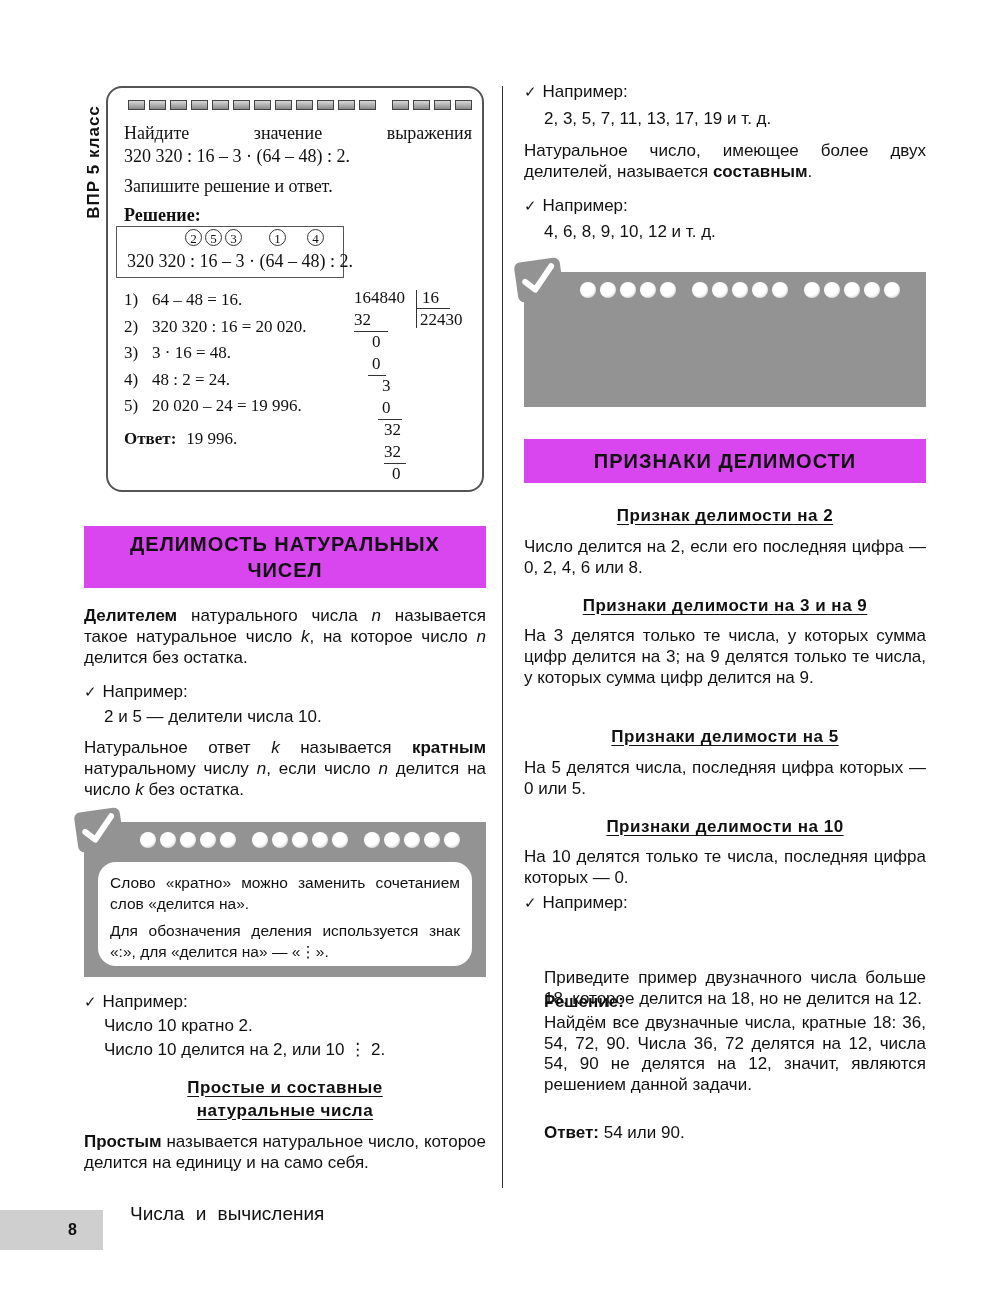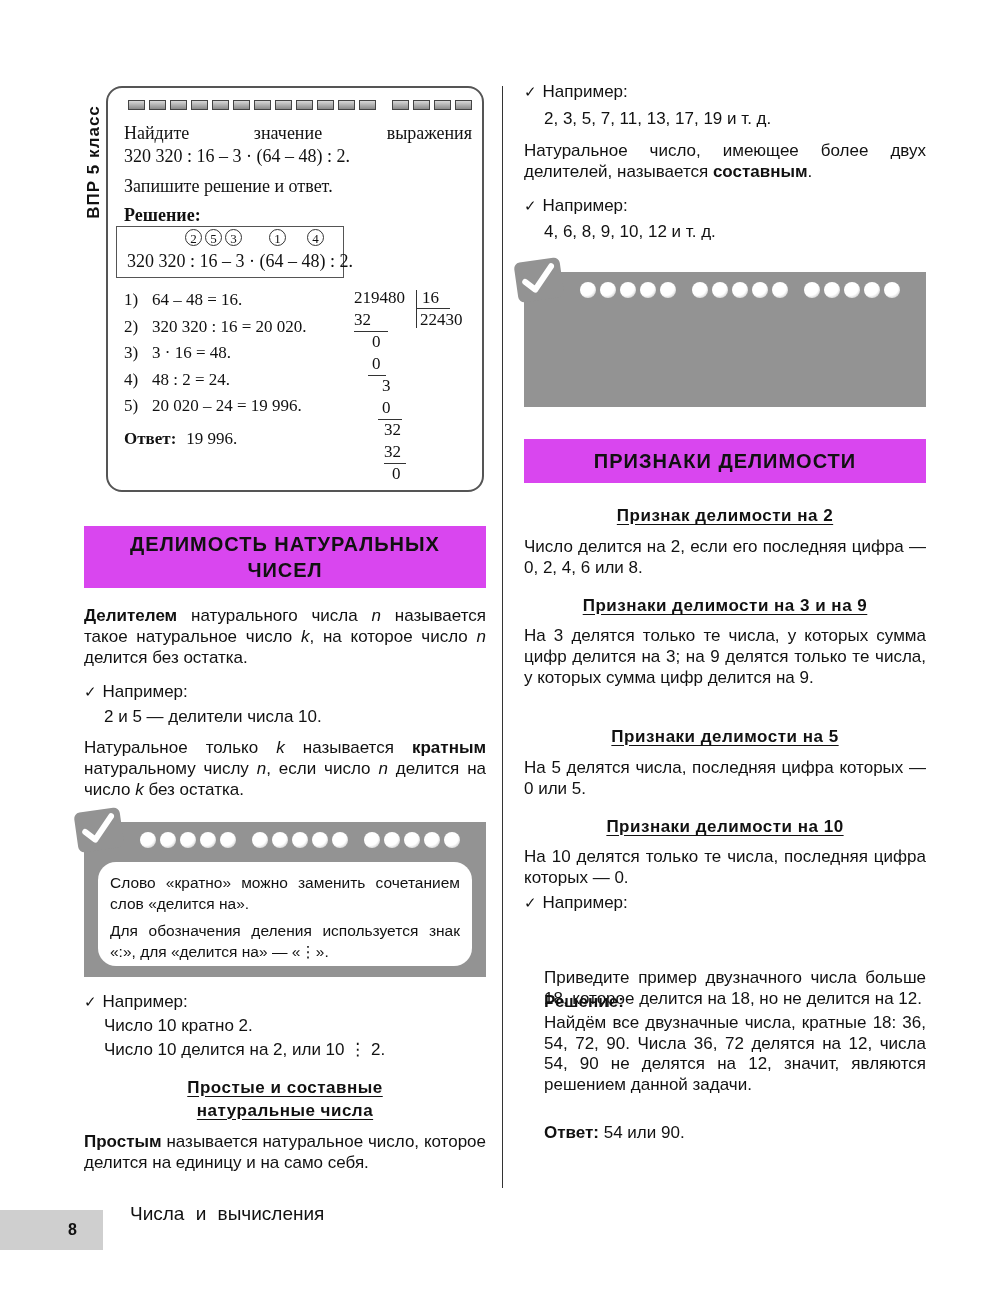--- a/index.html
+++ b/index.html
@@ -174,21 +174,21 @@
     <div class="step">
         <span class="n">5)</span>
         <span>20 020 – 24 = 19 996.</span>
       </div>
     <div class="answer">
       <b>Ответ:</b><span>19 996.</span>
     </div>
   </div>
 
   <div class="longdiv">
-    <div style="left:0;top:0">219480</div>
+    <div style="left:0;top:0">164840</div>
     <div class="ld-vline" style="left:62px;top:2px;height:38px"></div>
     <div style="left:68px;top:0">16</div>
     <div class="ld-line" style="left:62px;top:20px;width:34px"></div>
     <div style="left:66px;top:22px">22430</div>
     <div style="left:0;top:22px">32</div>
     <div class="ld-line" style="left:0;top:43px;width:34px"></div>
     <div style="left:18px;top:44px">0</div>
     <div style="left:18px;top:66px">0</div>
     <div class="ld-line" style="left:14px;top:87px;width:18px"></div>
     <div style="left:28px;top:88px">3</div>
@@ -211,21 +211,21 @@
 <div class="para" style="left:84px;top:605px;width:402px;">
   <b>Делителем</b><span> натурального числа </span><i>n</i><span> называется такое натуральное число </span><i>k</i><span>, на которое число </span><i>n</i><span> делится без остатка.</span>
 </div>
 
 <div class="example-label" style="left:84px;top:682px;">
   <span class="chk">✓</span><span>Например:</span>
 </div>
 <div class="indent-text" style="left:104px;top:705px;">2 и 5 — делители числа 10.</div>
 
 <div class="para" style="left:84px;top:737px;width:402px;">
-  <span>Натуральное только </span><i>k</i><span> называется </span><b>кратным</b><span> натуральному числу </span><i>n</i><span>, если число </span><i>n</i><span> делится на число </span><i>k</i><span> без остатка.</span>
+  <span>Натуральное ответ </span><i>k</i><span> называется </span><b>кратным</b><span> натуральному числу </span><i>n</i><span>, если число </span><i>n</i><span> делится на число </span><i>k</i><span> без остатка.</span>
 </div>
 
 <div class="tip" style="left:84px;top:822px;width:402px;height:155px;">
   <div class="tip-badge">
     <svg width="34" height="30" viewBox="0 0 34 30">
       <path d="M3 16 L12 25 L31 4" stroke="#fff" stroke-width="6" fill="none" stroke-linecap="round" stroke-linejoin="round"></path>
     </svg>
   </div>
   <div class="dots" style="left:56px;top:10px;">
     <div class="dot"></div>

